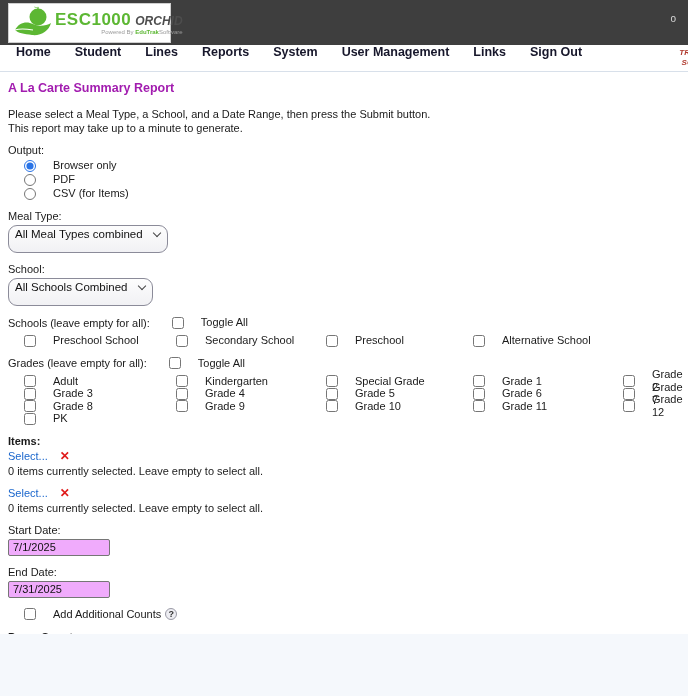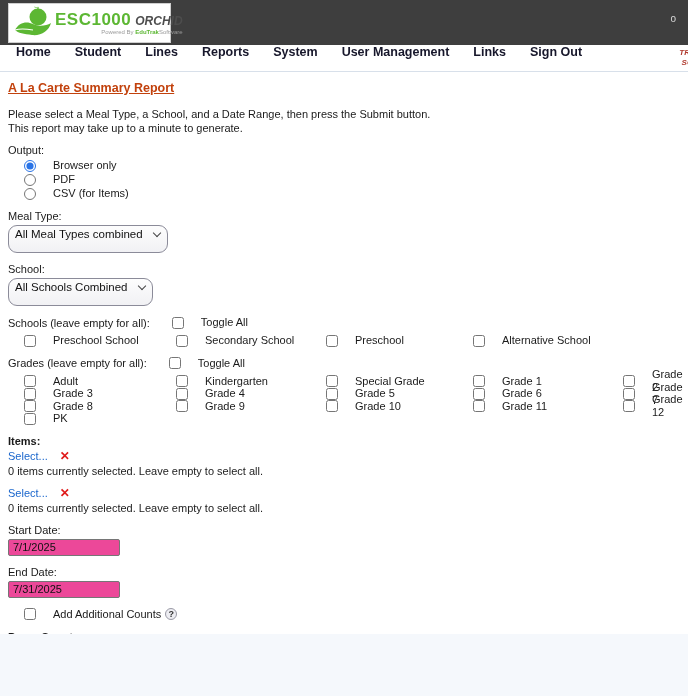--- a/index.html
+++ b/index.html
@@ -23,21 +23,21 @@
   
   .navbar { position:relative; height:27px; background:#ffffff; border-bottom:1px solid #d8e0ea;
             display:flex; align-items:flex-start; }
   .nav-list { list-style:none; display:flex; align-items:center; padding-left:4px; }
   .nav-list li { padding:0 12px; font-size:12.5px; font-weight:bold; color:#17172b; cursor:pointer; white-space:nowrap; }
   .nav-context { position:absolute; right:-30px; top:3px; text-align:center; color:#b03a2e;
                  font-size:8px; font-weight:bold; font-style:italic; line-height:1.25; white-space:nowrap; }
 
   
   .content { background:#ffffff; height:562px; padding:6px 8px 0 8px; overflow:hidden; }
-  .title { font-size:12.5px; font-weight:bold; color:#c2410c; margin:3px 0 13px 0;text-decoration:underline; }
+  .title { font-size:12.5px; font-weight:bold; color:#a21caf; margin:3px 0 13px 0; }
   .instr { line-height:1.15; margin-bottom:1px; }
   .sec { margin-top:10px; }
   .lbl { margin-bottom:3px; display:block; }
   .lbl-b { font-weight:bold; }
 
   input[type=checkbox], input[type=radio] { width:12px; height:12px; accent-color:#2973e6; margin:0; flex:0 0 auto; }
   .radio-row, .cb { display:flex; align-items:center; gap:17px; line-height:13px; margin-bottom:1px; cursor:default;margin-left:16px; }
   .inline-lbl-row { display:flex; align-items:center; gap:6px; }
   .inline-lbl-row .cb { margin-bottom:0; }
 
@@ -49,22 +49,22 @@
           border-bottom:1.5px solid #444; transform:rotate(45deg); pointer-events:none; }
 
   .grid4 { display:grid; grid-template-columns:152px 150px 147px 1fr; margin-top:5px; }
   .grid5 { display:grid; grid-template-columns:152px 150px 147px 150px 1fr; margin-top:5px; row-gap:0px; }
   .grid4 .cb, .grid5 .cb { margin-bottom:0; height:12.5px; }
 
   .link { color:#1a66cc; cursor:pointer; }
   .xicon { color:#e01b1b; font-weight:bold; font-size:12px; margin-left:9px; cursor:pointer; line-height:1; }
   .note { margin-top:3px; color:#222; }
 
-  input[type=text] { width:112px; height:17px; font-family:"Liberation Sans",sans-serif; font-size:11px;
-                     padding:0 4px; border:1px solid #767676; border-radius:2px; background:#ec4899; color:#111; }
+  input[type=text] { width:102px; height:17px; font-family:"Liberation Sans",sans-serif; font-size:11px;
+                     padding:0 4px; border:1px solid #767676; border-radius:2px; background:#f0abfc; color:#111; }
 
   .help-icon { display:inline-flex; align-items:center; justify-content:center; width:12px; height:12px;
                border-radius:50%; border:1px solid #9a9aa6; background:#ededf2; color:#333;
                font-size:9px; font-weight:bold; cursor:pointer; flex:0 0 auto; }
 </style>
 </head>
 <body>
 
 <div class="page">
 

